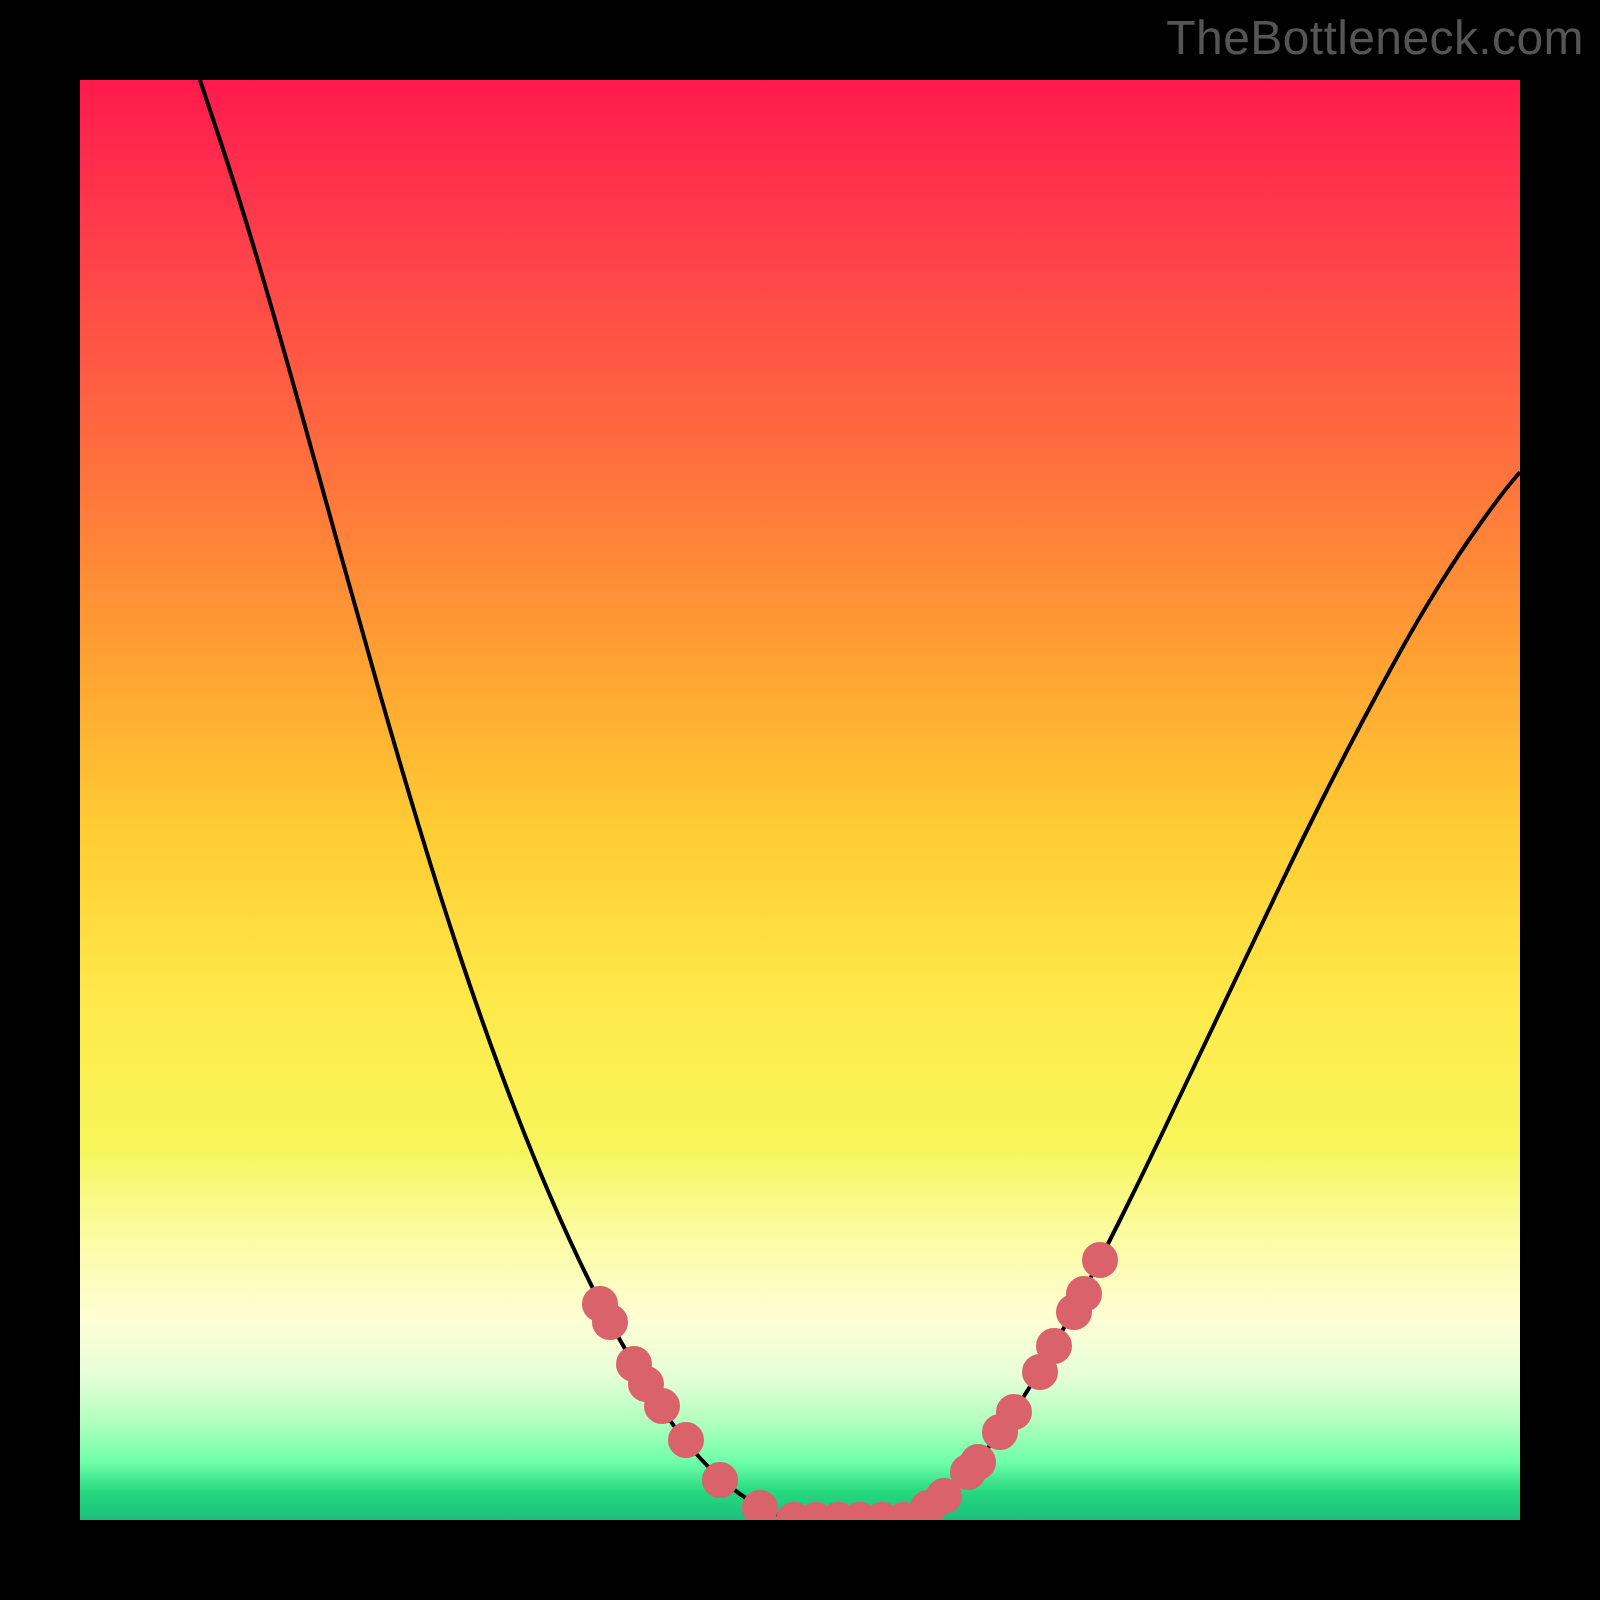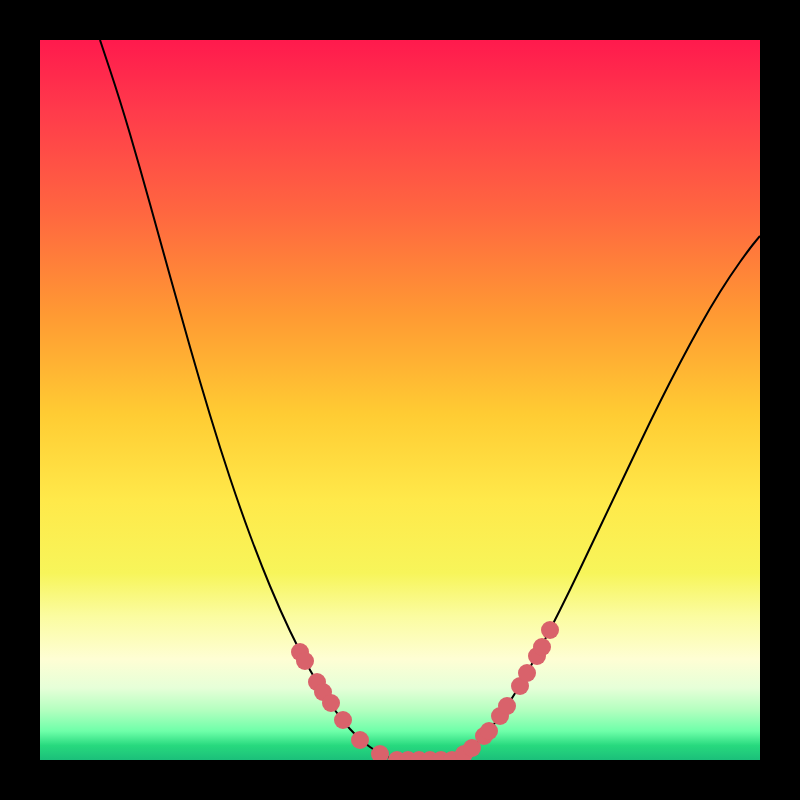--- a/index.html
+++ b/index.html
@@ -58,20 +58,21 @@
     top: 0;
     width: 720px;
     height: 720px;
   }
 </style>
 </head>
 <body>
 
 <div class="frame">
 
+  <div class="attrib">TheBottleneck.com</div>
 
   <div class="plot">
     <svg class="curve" viewBox="0 0 720 720" preserveAspectRatio="none">
       <g id="curve-group">
           <path d="M 60 0 Q 60 0 70 30 Q 80 60 90 94 Q 100 128 110 164 Q 120 200 130 236 Q 140 272 150 307 Q 160 342 170 375 Q 180 408 190 438 Q 200 468 210 495 Q 220 522 230 546 Q 240 570 250 591 Q 260 612 270 630 Q 280 648 290 663 Q 300 678 310 689 Q 320 700 330 707 Q 340 714 347.5 717 T 355 720" fill="none" stroke="#000000" stroke-width="2"></path>
           <path d="M 355 720 Q 355 720 385 720 T 415 720" fill="none" stroke="#000000" stroke-width="2"></path>
           <path d="M 415 720 Q 415 720 422.5 715 Q 430 710 440 700 Q 450 690 460 676 Q 470 662 480 645 Q 490 628 500 609 Q 510 590 520 570 Q 530 550 540 529 Q 550 508 560 487 Q 570 466 580 445 Q 590 424 600 403 Q 610 382 620 362 Q 630 342 640 323 Q 650 304 660 286 Q 670 268 680 252 Q 690 236 700 222 Q 710 208 715 202 T 720 196" fill="none" stroke="#000000" stroke-width="2"></path>
         </g>
       <g id="marker-group">
           <circle cx="260" cy="612" r="9" fill="#d9626b"></circle>

